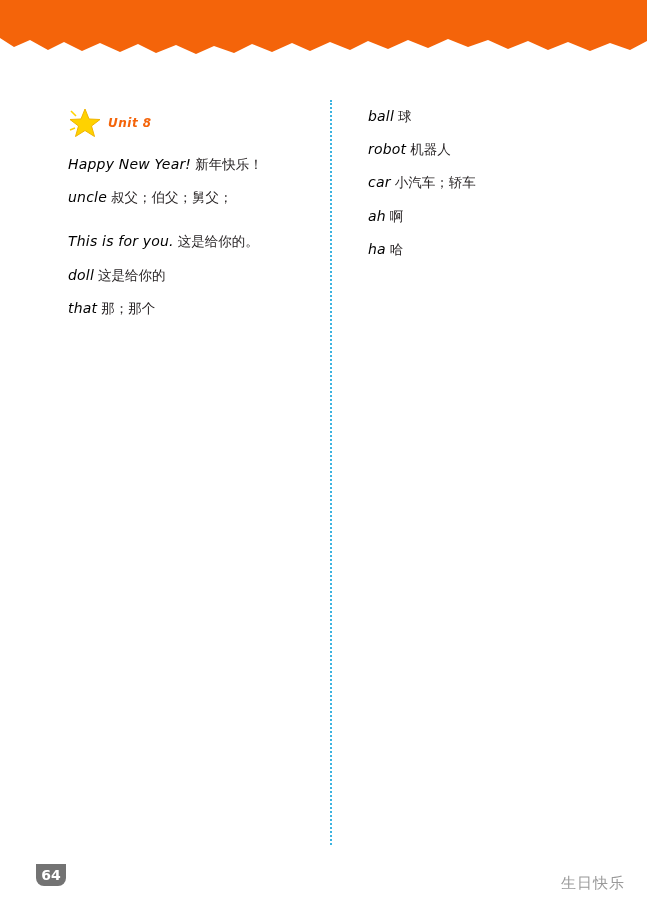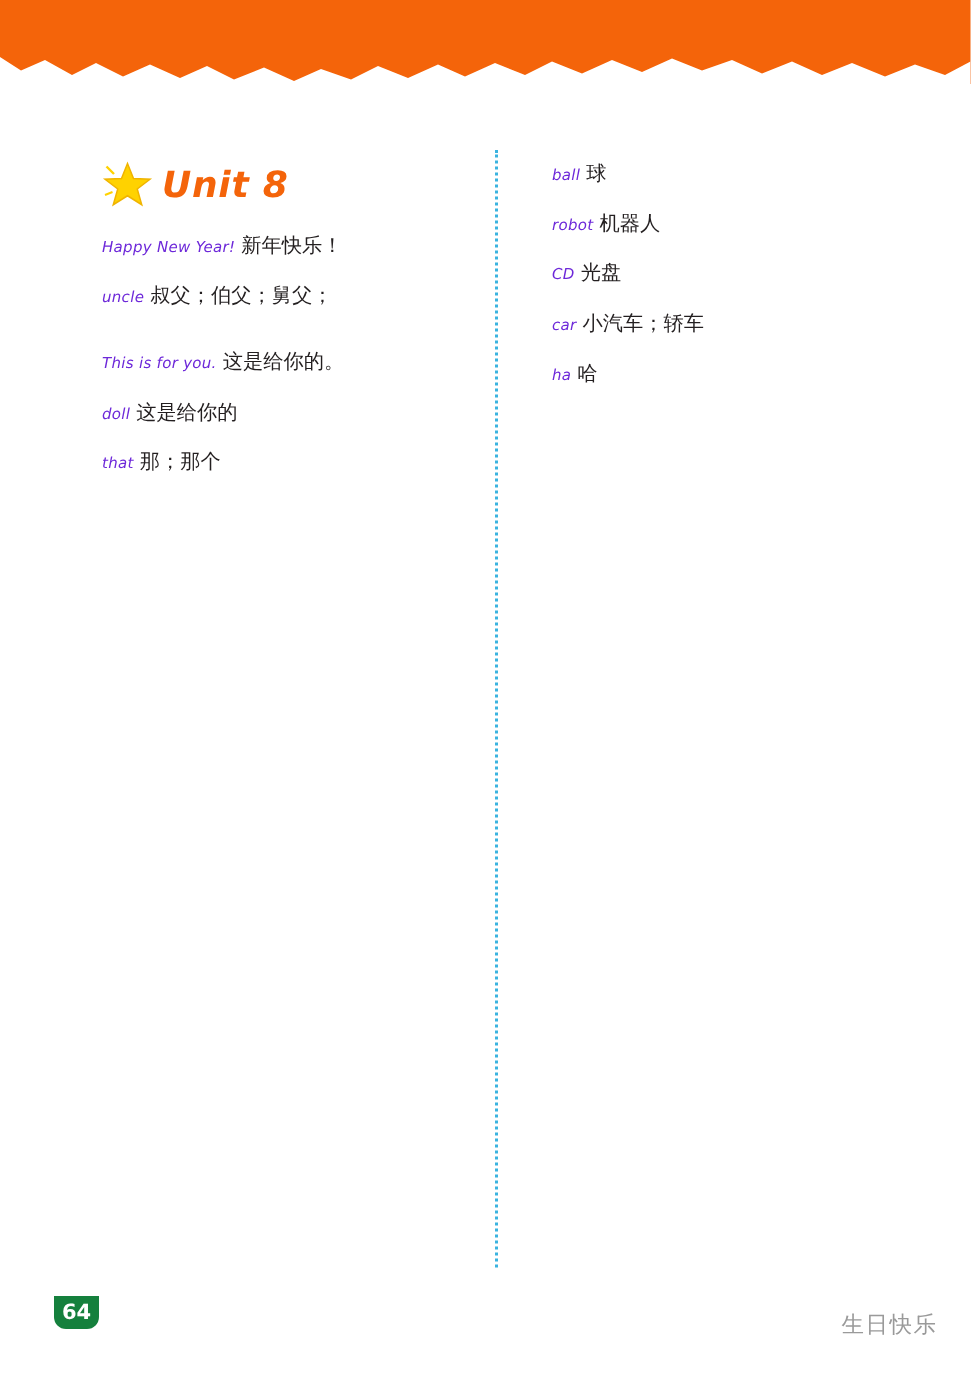--- a/index.html
+++ b/index.html
@@ -74,35 +74,35 @@
   }
   .star-icon {
     width: 34px;
     height: 34px;
     margin-right: 6px;
     flex: none;
     display: block;
   }
   .unit-title {
     color: #f4640a;
-    font-size: 24px;
+    font-size: 12px;
     font-weight: bold;
     font-style: italic;
     letter-spacing: 0.5px;
     font-family: "DejaVu Sans", sans-serif;
   }
 
   
   .entry {
     margin-bottom: 10px;
     line-height: 1.45;
   }
   .en {
-    color: #6d28d9;
-    font-size: 10px;
+    color: #000000;
+    font-size: 14px;
     font-style: italic;
     font-family: "DejaVu Sans", sans-serif;
     letter-spacing: 0.2px;
   }
   .zh {
     color: #231f20;
     font-size: 13.5px;
     font-family: "DejaVu Sans", sans-serif;
     margin-left: 4px;
   }
@@ -115,21 +115,21 @@
   }
   .entry.tight { margin-bottom: 21px; }
 
   
   .page-num {
     position: absolute;
     left: 36px;
     top: 808px;
     width: 30px;
     height: 22px;
-    background: #15803d;
+    background: #737373;
     border-radius: 0 0 8px 8px;
     color: #ffffff;
     font-size: 14px;
     font-weight: bold;
     display: flex;
     align-items: center;
     justify-content: center;
     font-family: "DejaVu Sans", sans-serif;
   }
 
@@ -195,26 +195,26 @@
 
   <div class="col-right">
 
     <div class="entry">
       <span class="en">ball</span><span class="zh">球</span>
     </div>
     <div class="entry">
       <span class="en">robot</span><span class="zh">机器人</span>
     </div>
     <div class="entry">
-      <span class="en">CD</span><span class="zh">光盘</span>
-    </div>
-    <div class="entry">
       <span class="en">car</span><span class="zh">小汽车；轿车</span>
     </div>
     <div class="entry">
+      <span class="en">ah</span><span class="zh">啊</span>
+    </div>
+    <div class="entry">
       <span class="en">ha</span><span class="zh">哈</span>
     </div>
 
   </div>
 
   <div class="page-num">64</div>
 
   <div class="watermark">生日快乐</div>
 
 </div>

